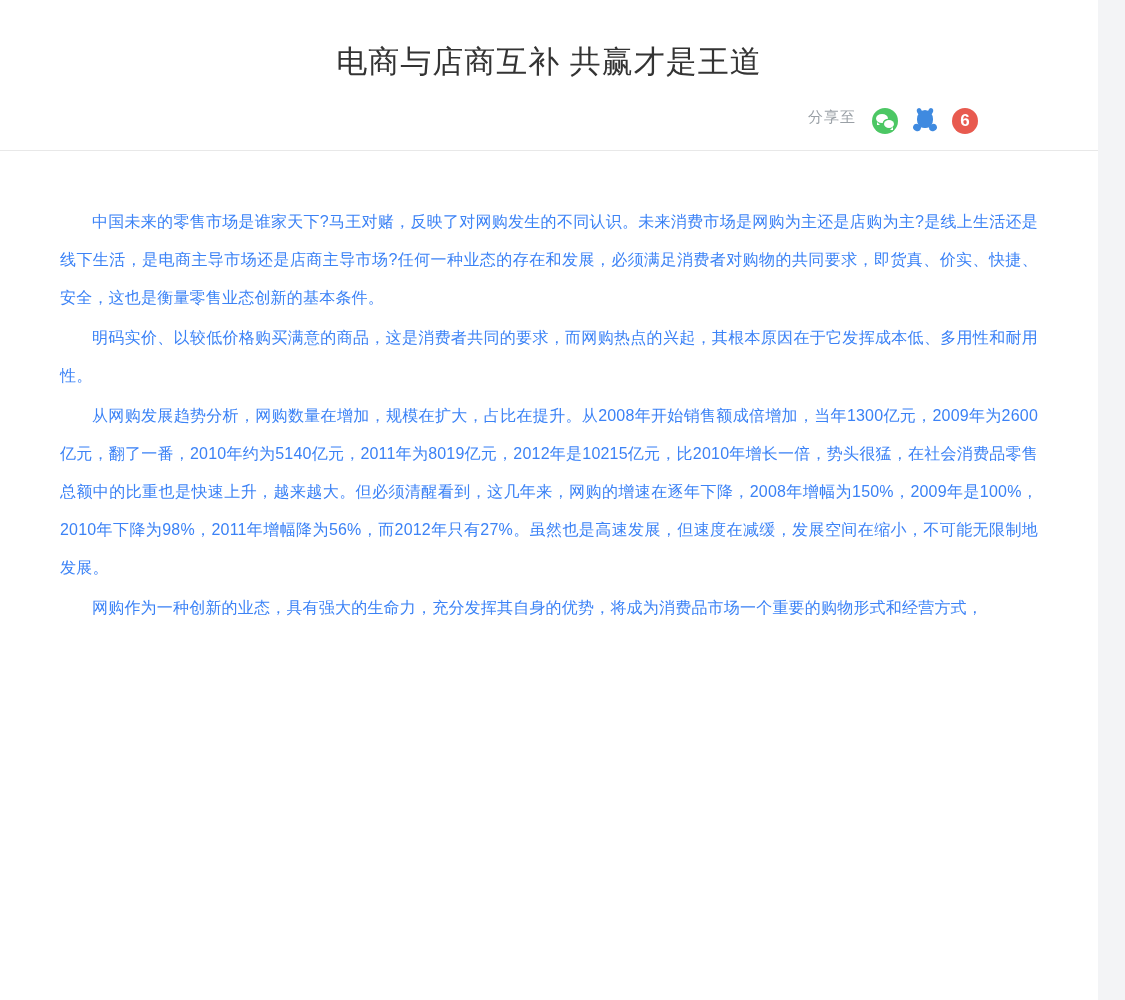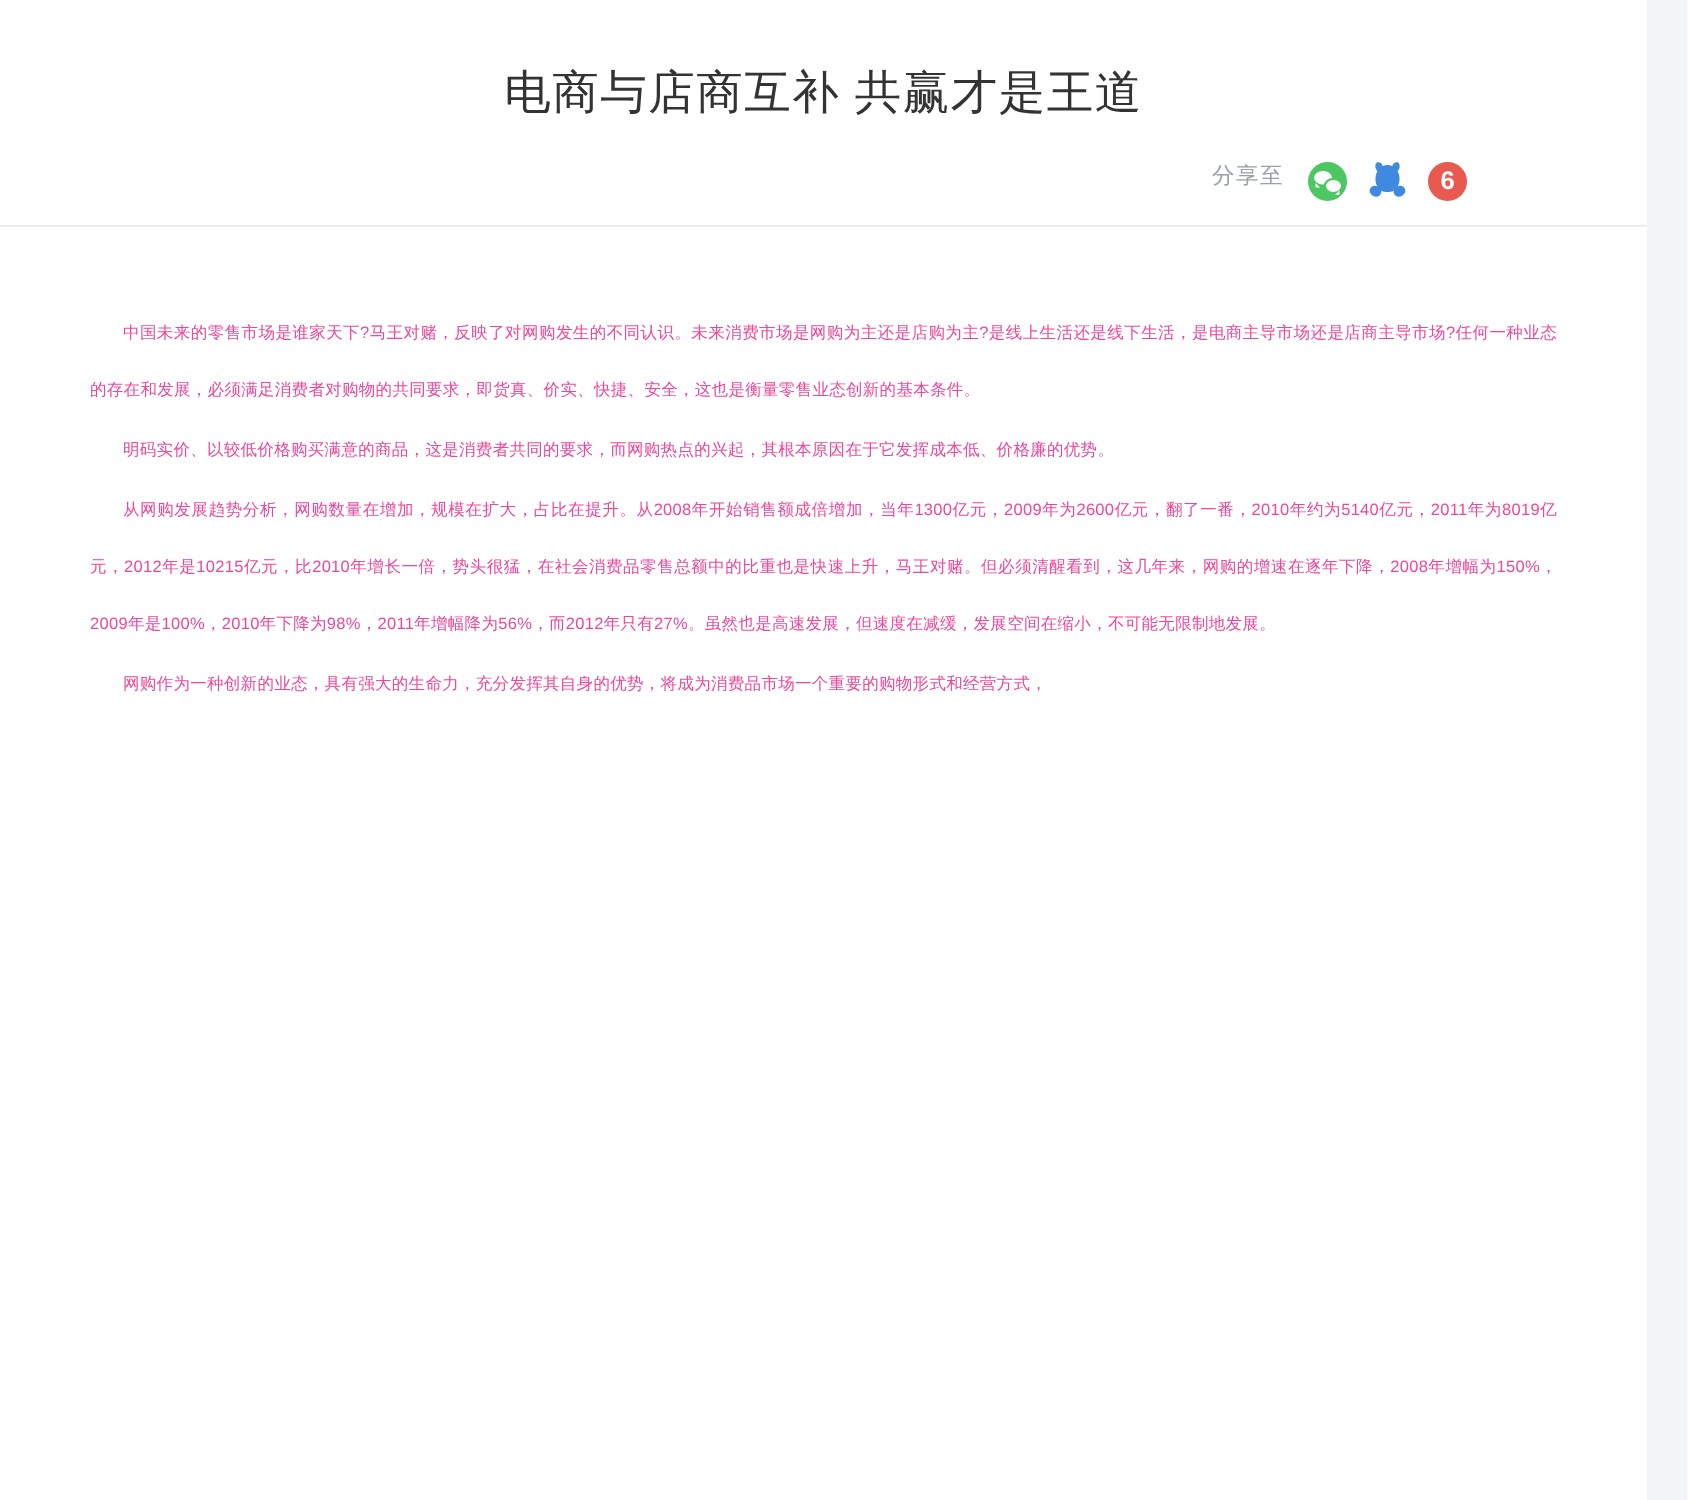--- a/index.html
+++ b/index.html
@@ -139,23 +139,23 @@
     position: relative;
     top: -1px;
   }
 
   .content {
     padding: 52px 60px 0 60px;
   }
   .content p {
     margin: 0 0 2px 0;
     text-indent: 2em;
-    font-size: 11px;
+    font-size: 16px;
     line-height: 38px;
-    color: #ec4899;
+    color: #3b82f6;
     text-align: justify;
     font-family: "Liberation Sans", sans-serif;
     letter-spacing: 0.2px;
   }
   .edge-fade {
     position: absolute;
     left: 0; right: 0; bottom: 0;
     height: 14px;
     background: linear-gradient(to bottom, rgba(255,255,255,0), #ffffff);
     pointer-events: none;
@@ -190,19 +190,19 @@
       </span>
 
       <span class="share-icon icon-weibo">
         <span class="weibo-glyph">6</span>
       </span>
     </div>
   </div>
 
   <div class="content">
     <p>中国未来的零售市场是谁家天下?马王对赌，反映了对网购发生的不同认识。未来消费市场是网购为主还是店购为主?是线上生活还是线下生活，是电商主导市场还是店商主导市场?任何一种业态的存在和发展，必须满足消费者对购物的共同要求，即货真、价实、快捷、安全，这也是衡量零售业态创新的基本条件。</p>
-    <p>明码实价、以较低价格购买满意的商品，这是消费者共同的要求，而网购热点的兴起，其根本原因在于它发挥成本低、价格廉的优势。</p>
-    <p>从网购发展趋势分析，网购数量在增加，规模在扩大，占比在提升。从2008年开始销售额成倍增加，当年1300亿元，2009年为2600亿元，翻了一番，2010年约为5140亿元，2011年为8019亿元，2012年是10215亿元，比2010年增长一倍，势头很猛，在社会消费品零售总额中的比重也是快速上升，马王对赌。但必须清醒看到，这几年来，网购的增速在逐年下降，2008年增幅为150%，2009年是100%，2010年下降为98%，2011年增幅降为56%，而2012年只有27%。虽然也是高速发展，但速度在减缓，发展空间在缩小，不可能无限制地发展。</p>
+    <p>明码实价、以较低价格购买满意的商品，这是消费者共同的要求，而网购热点的兴起，其根本原因在于它发挥成本低、多用性和耐用性。</p>
+    <p>从网购发展趋势分析，网购数量在增加，规模在扩大，占比在提升。从2008年开始销售额成倍增加，当年1300亿元，2009年为2600亿元，翻了一番，2010年约为5140亿元，2011年为8019亿元，2012年是10215亿元，比2010年增长一倍，势头很猛，在社会消费品零售总额中的比重也是快速上升，越来越大。但必须清醒看到，这几年来，网购的增速在逐年下降，2008年增幅为150%，2009年是100%，2010年下降为98%，2011年增幅降为56%，而2012年只有27%。虽然也是高速发展，但速度在减缓，发展空间在缩小，不可能无限制地发展。</p>
     <p>网购作为一种创新的业态，具有强大的生命力，充分发挥其自身的优势，将成为消费品市场一个重要的购物形式和经营方式，</p>
   </div>
 
   <div class="edge-fade"></div>
 </div>
 
 </body></html>

